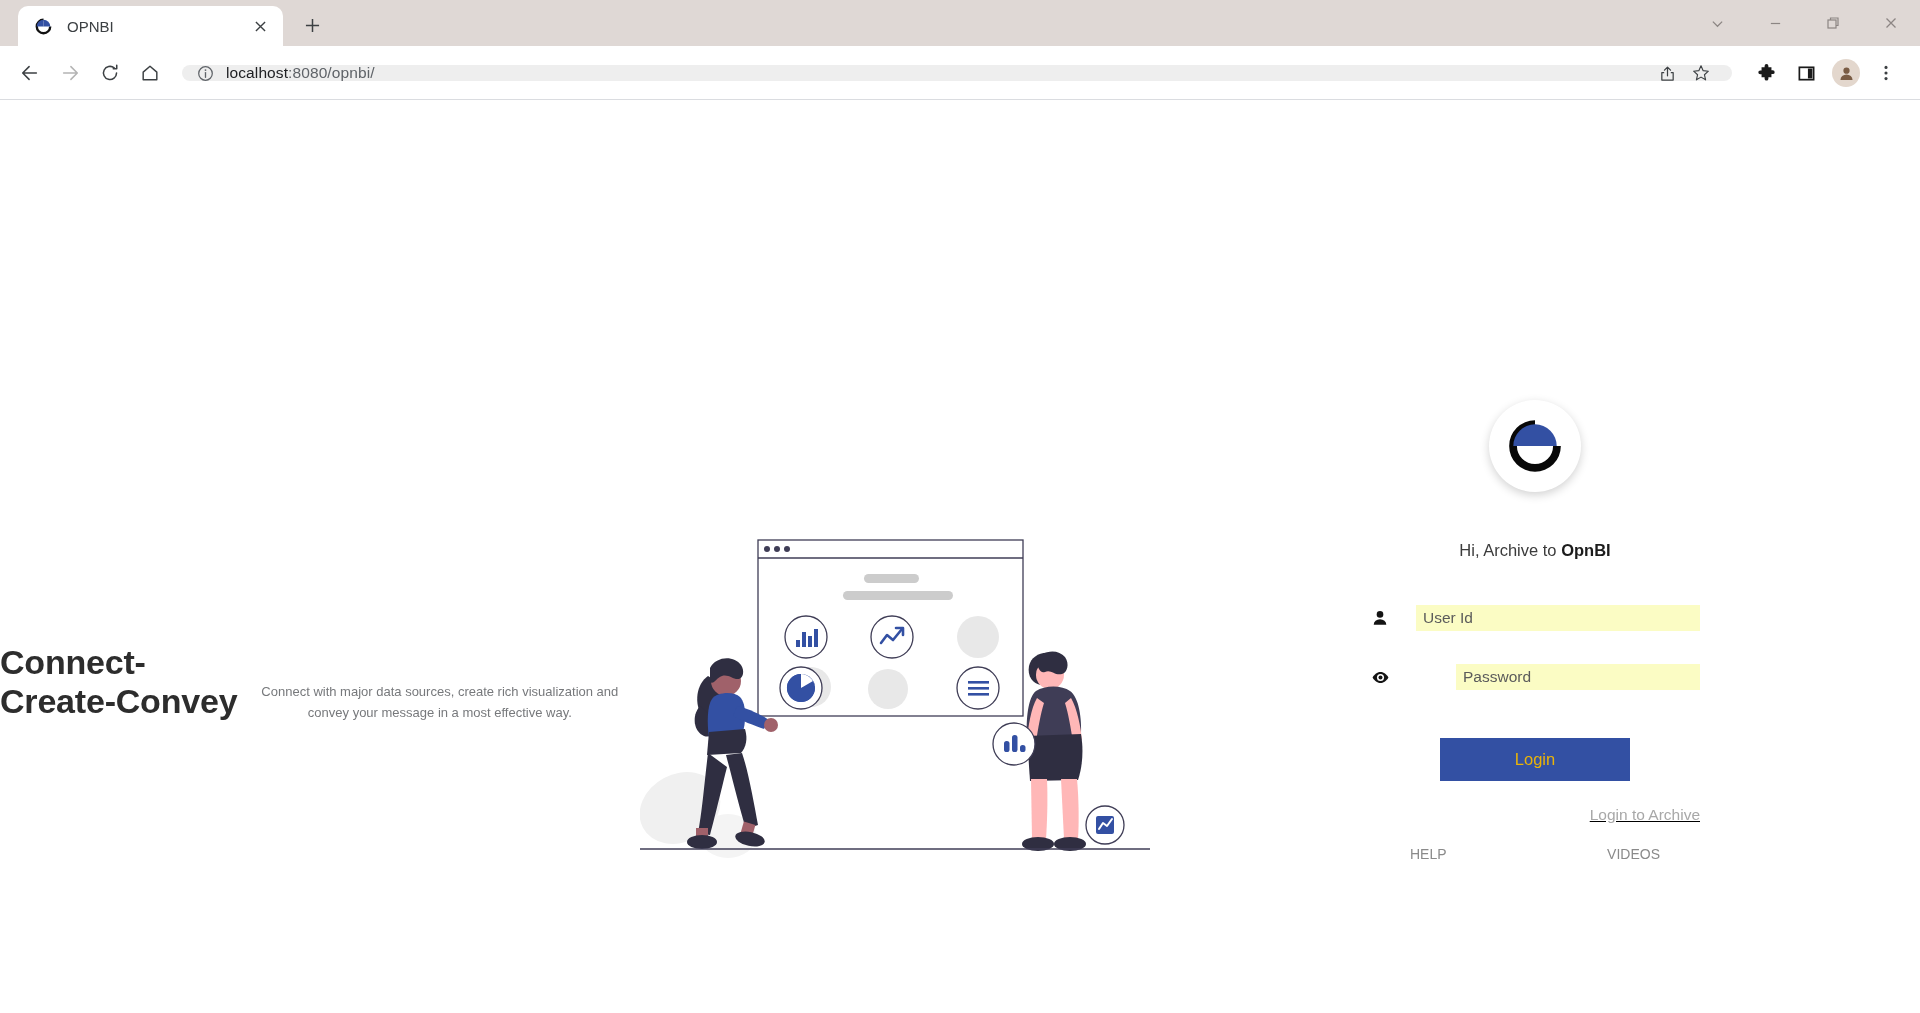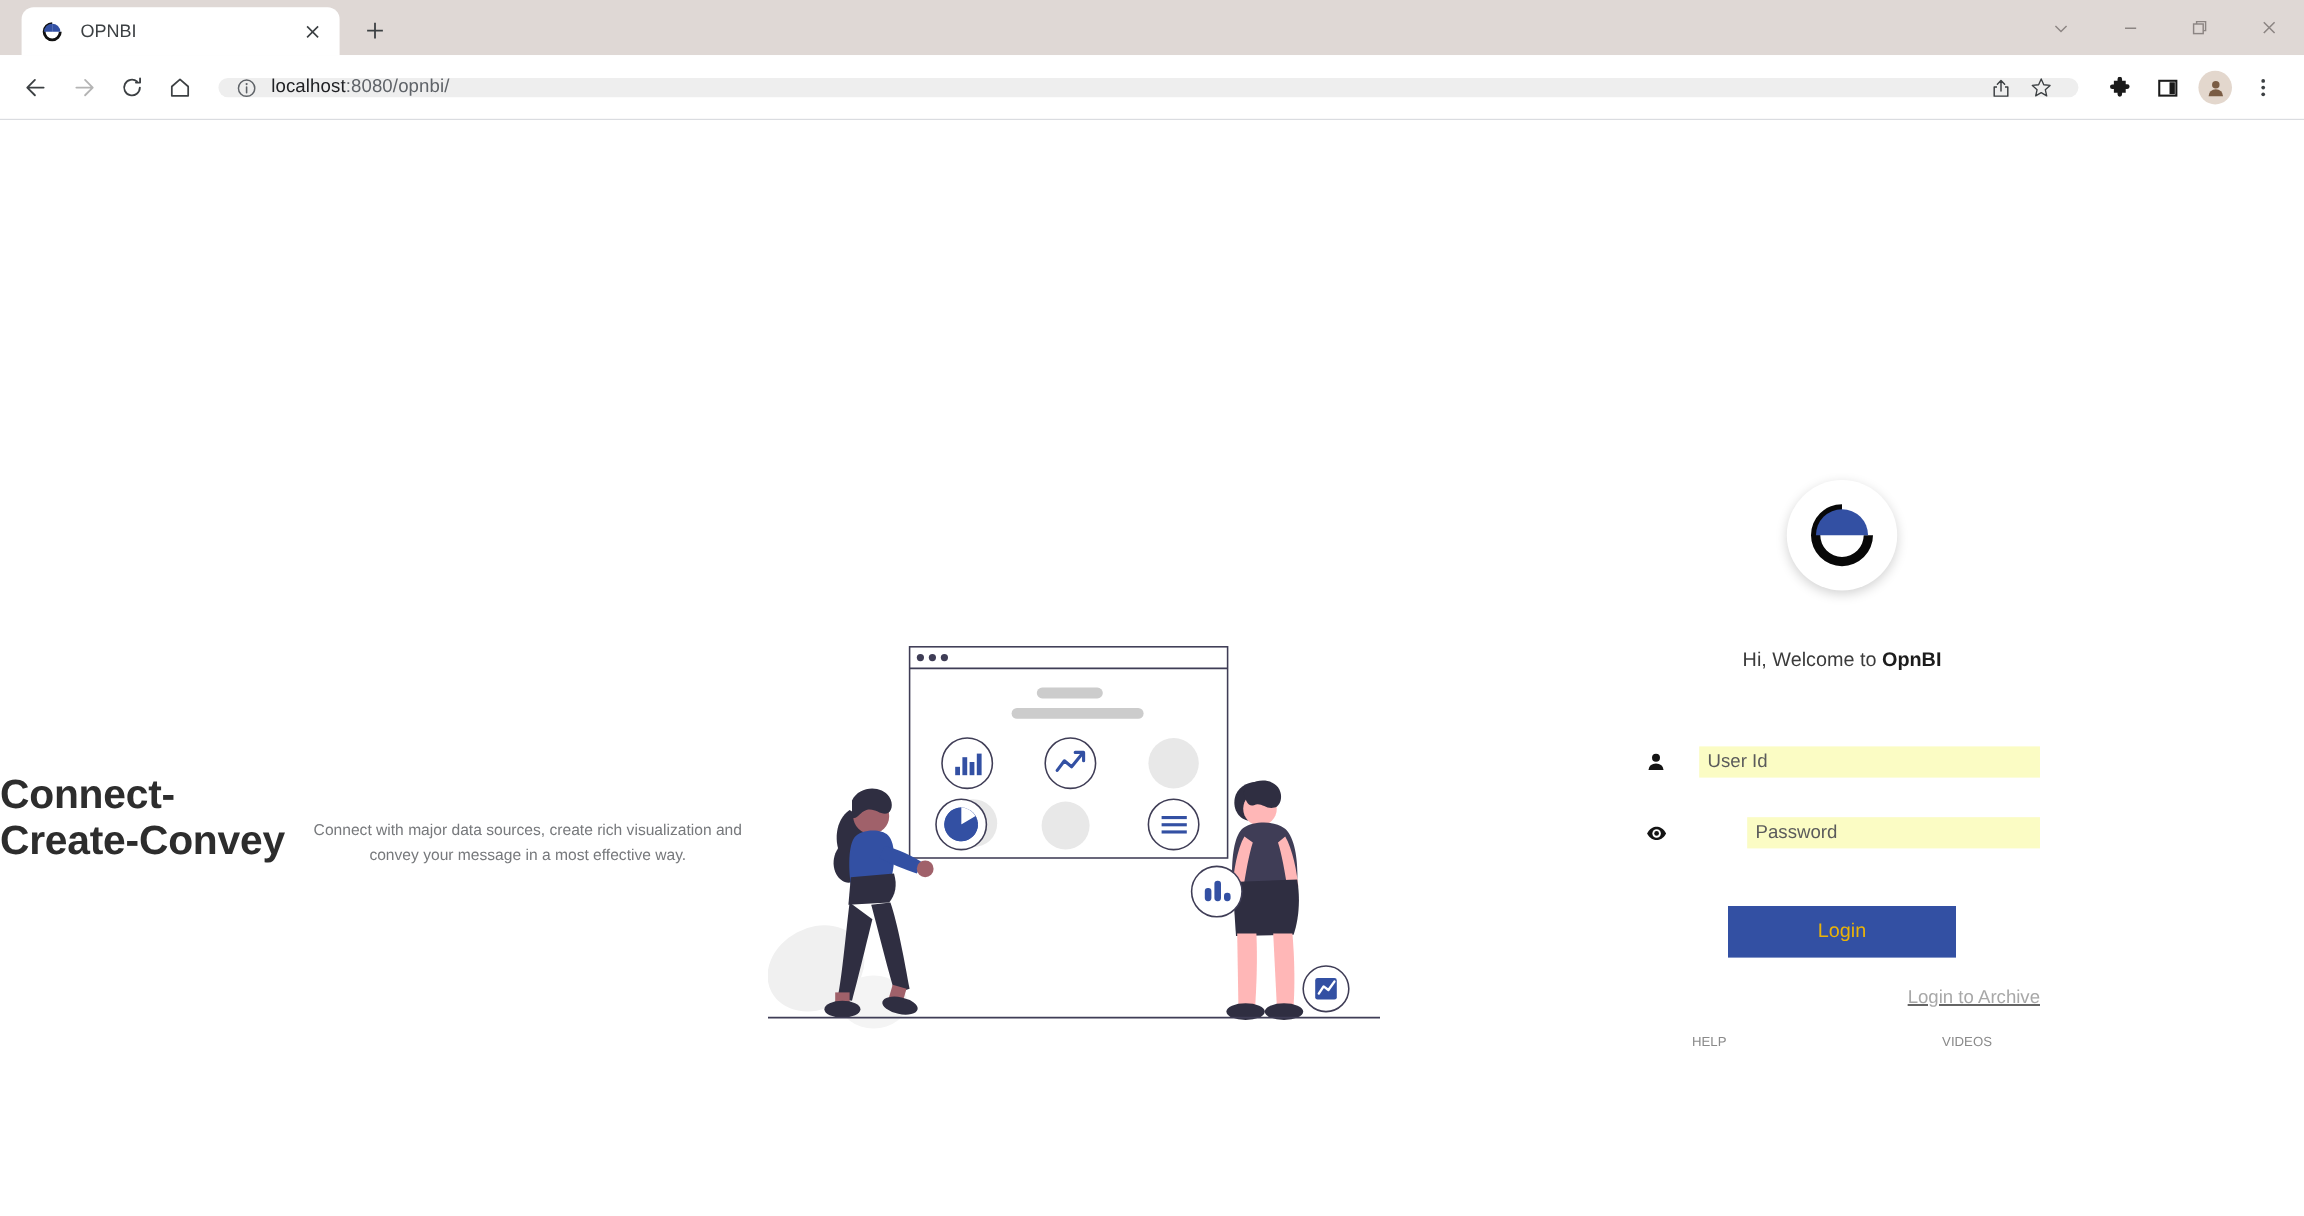--- a/index.html
+++ b/index.html
@@ -100,21 +100,21 @@
   .logo-wrap {
     width:92px; height:92px; border-radius:50%; background:#fff;
     box-shadow:0 3px 10px rgba(0,0,0,.18);
     display:flex; align-items:center; justify-content:center;
   }
   .welcome {
     margin-top:49px; font-size:16.5px; color:#3b3b3b;
   }
   .welcome b { font-weight:bold; color:#1c1c1c; }
 
-  .form { margin-top:62px; width:330px; }
+  .form { margin-top:45px; width:330px; }
   .field { display:flex; align-items:center; height:26px; }
   .field + .field { margin-top:33px;gap:40px; }
   .field-icon {
     width:20px; height:20px; flex:0 0 20px; margin-right:26px;
     display:flex; align-items:center; justify-content:center; color:#1a1a1a;
   }
   .field-input {
     flex:1; height:26px; background:#fbfcc4; border:none; outline:none;
     font-family:"Liberation Sans", sans-serif; font-size:15.5px;
     color:#5b5b5b; padding-left:7px;
@@ -125,21 +125,21 @@
     margin-top:48px; width:190px; height:43px; background:#3350a3;
     border:none; color:#eab308; font-size:16.5px;
     font-family:"Liberation Sans", sans-serif; cursor:pointer;
     display:flex; align-items:center; justify-content:center;
   }
   .archive-link {
     margin-top:25px; font-size:15.5px; color:#a8a8a8;
   }
   .bottom-links {
     margin-top:22px; width:250px; display:flex; justify-content:space-between;
-    font-size:11px; color:#8a8a8a;
+    font-size:14px; color:#8a8a8a;
   }
 </style>
 </head>
 <body>
 
 <div class="browser">
 
   <div class="tabstrip">
     <div class="tab">
       <span class="tab-favicon">
@@ -371,21 +371,21 @@
 
       <div class="right-pane">
         <div class="logo-wrap">
           <svg width="62" height="62" viewBox="0 0 24 24">
             <path d="M12 2 A10 10 0 1 0 22 12 L19 12 A7 7 0 1 1 12 5 Z" fill="#080808"></path>
             <path d="M12 3.6 L12 12 L3.6 12 A8.4 8.4 0 0 1 12 3.6 Z" fill="#3350a3"></path>
             <path d="M12 3.6 A8.4 8.4 0 0 1 20.4 12 L12 12 Z" fill="#3350a3"></path>
           </svg>
         </div>
 
-        <div class="welcome"><span>Hi, Welcome to </span><b>OpnBI</b></div>
+        <div class="welcome"><span>Hi, Archive to </span><b>OpnBI</b></div>
 
         <div class="form">
           <div class="field">
             <span class="field-icon">
               <svg width="18" height="18" viewBox="0 0 20 20">
                 <circle cx="10" cy="6" r="3.7" fill="#141414"></circle>
                 <path d="M3 17.5 a7 6.2 0 0 1 14 0 Z" fill="#141414"></path>
               </svg>
             </span>
             <input class="field-input" type="text" placeholder="User Id" style="">

